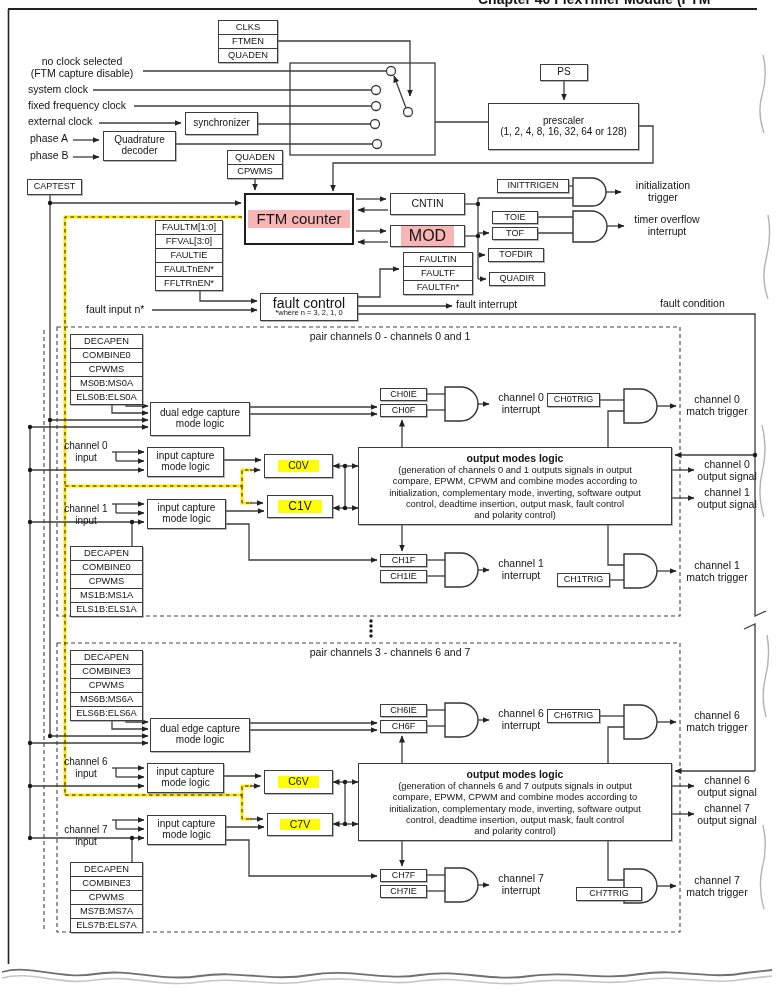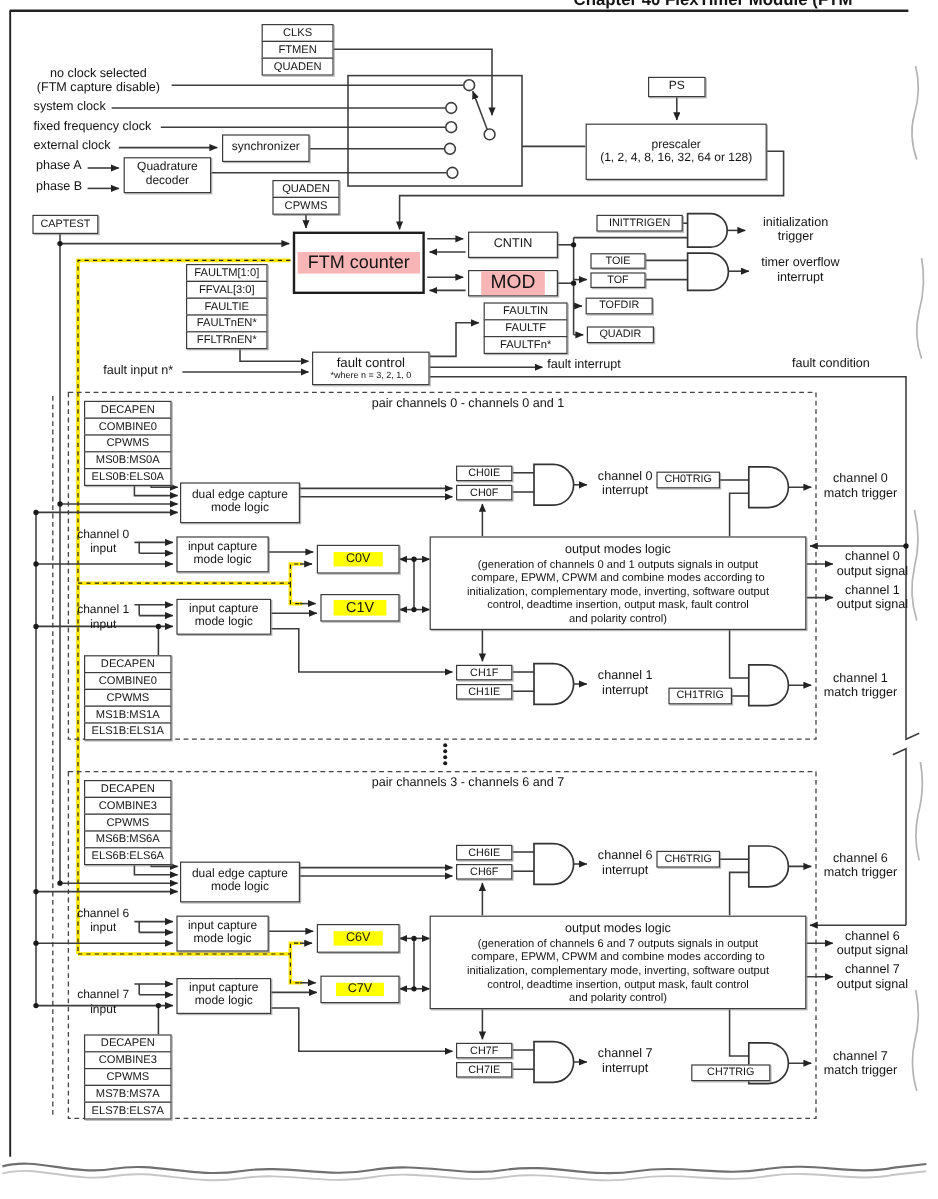--- a/index.html
+++ b/index.html
@@ -14,26 +14,26 @@
   .stack .cell{border:1px solid #3c3c3c;background:#fff;text-align:center;font-size:9.3px;
       height:13px;line-height:12px;margin-top:-1px;overflow:hidden;white-space:nowrap}
   .stack .cell:first-child{margin-top:0}
   .lbl{font-size:10.5px;line-height:11.5px;text-align:center}
   .lbl span{display:block}
   .nw{white-space:nowrap}
   .hlp{background:var(--pink,#f7b5b5);padding:1px 8px}
   .hly{background:var(--yellow,#ffff00);padding:0 10px}
   .ftm{border:2px solid #1d1d1d;font-size:15px;box-shadow:none}
   .sm{font-size:9px}
-  .ob .t{display:block;font-size:10.5px;margin:2px 0 1px;font-weight:normal}
+  .ob .t{display:block;font-size:10.5px;margin:2px 0 1px;font-weight:bold}
   .ob .l{display:block;font-size:9.3px;line-height:11.3px}
   .cap{font-weight:bold;font-size:13.5px;text-align:center}
   .hdr{font-weight:bold;font-size:14px;white-space:nowrap}
   .note{font-size:7.5px;line-height:8px}
-  .fc-title{font-size:11px;line-height:11px}
+  .fc-title{font-size:14px;line-height:11px}
 </style>
 </head>
 <body>
 
 <div id="page">
 
 <svg class="wires" width="782" height="999" viewBox="0 0 782 999">
   <defs>
     <marker id="ah" markerWidth="8" markerHeight="7" refX="6.5" refY="3" orient="auto" markerUnits="userSpaceOnUse">
       <path d="M0,0L7,3L0,6Z" fill="#222"></path>

